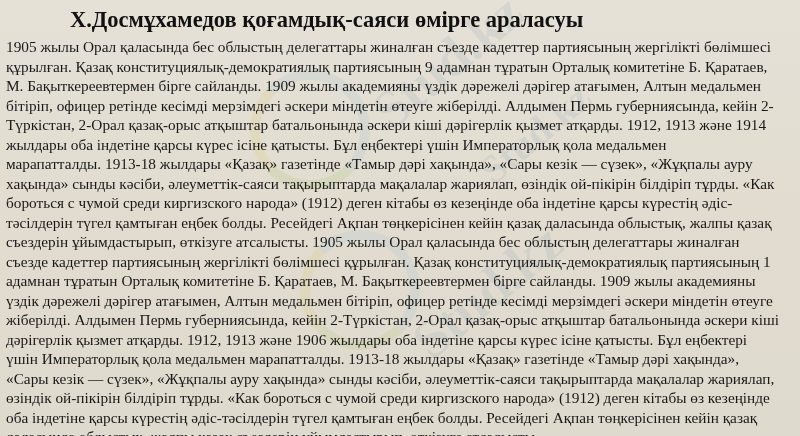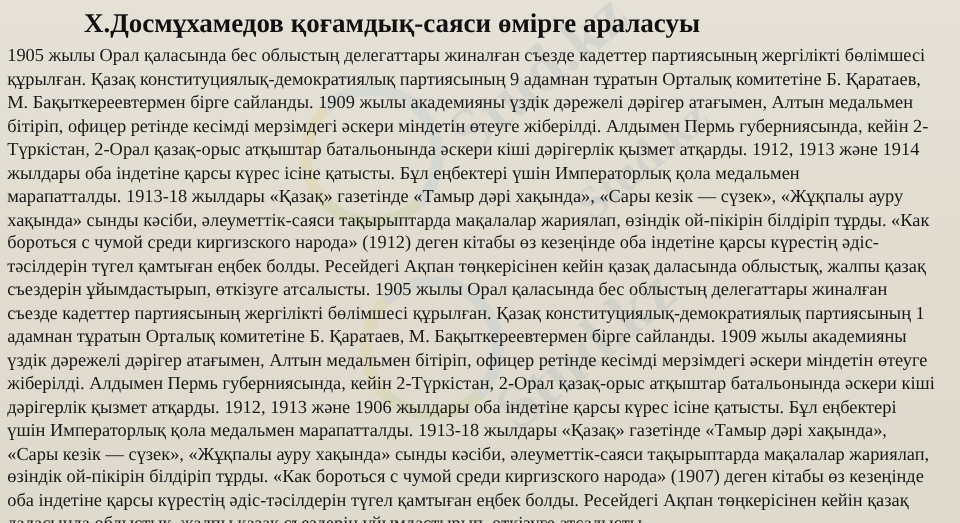--- a/index.html
+++ b/index.html
@@ -116,17 +116,17 @@
     <span class="line">бороться с чумой среди киргизского народа» (1912) деген кітабы өз кезеңінде оба індетіне қарсы күрестің әдіс-</span>
     <span class="line">тәсілдерін түгел қамтыған еңбек болды. Ресейдегі Ақпан төңкерісінен кейін қазақ даласында облыстық, жалпы қазақ</span>
     <span class="line">съездерін ұйымдастырып, өткізуге атсалысты. 1905 жылы Орал қаласында бес облыстың делегаттары жиналған</span>
     <span class="line">съезде кадеттер партиясының жергілікті бөлімшесі құрылған. Қазақ конституциялық-демократиялық партиясының 1</span>
     <span class="line">адамнан тұратын Орталық комитетіне Б. Қаратаев, М. Бақыткерeевтермен бірге сайланды. 1909 жылы академияны</span>
     <span class="line">үздік дәрежелі дәрігер атағымен, Алтын медальмен бітіріп, офицер ретінде кесімді мерзімдегі әскери міндетін өтеуге</span>
     <span class="line">жіберілді. Алдымен Пермь губерниясында, кейін 2-Түркістан, 2-Орал қазақ-орыс атқыштар батальонында әскери кіші</span>
     <span class="line">дәрігерлік қызмет атқарды.  1912, 1913 және 1906 жылдары оба індетіне қарсы күрес ісіне қатысты. Бұл еңбектері</span>
     <span class="line">үшін Императорлық қола медальмен марапатталды.  1913-18 жылдары «Қазақ» газетінде «Тамыр дәрі хақында»,</span>
     <span class="line">«Сары кезік — сүзек», «Жұқпалы ауру хақында» сынды кәсіби, әлеуметтік-саяси тақырыптарда мақалалар жариялап,</span>
-    <span class="line">өзіндік ой-пікірін білдіріп тұрды. «Как бороться с чумой среди киргизского народа» (1907) деген кітабы өз кезеңінде</span>
+    <span class="line">өзіндік ой-пікірін білдіріп тұрды. «Как бороться с чумой среди киргизского народа» (1912) деген кітабы өз кезеңінде</span>
     <span class="line">оба індетіне қарсы күрестің әдіс-тәсілдерін түгел қамтыған еңбек болды. Ресейдегі Ақпан төңкерісінен кейін қазақ</span>
     <span class="line">даласында облыстық, жалпы қазақ съездерін ұйымдастырып, өткізуге атсалысты.</span>
   </p>
 </div>
 
 </body></html>

